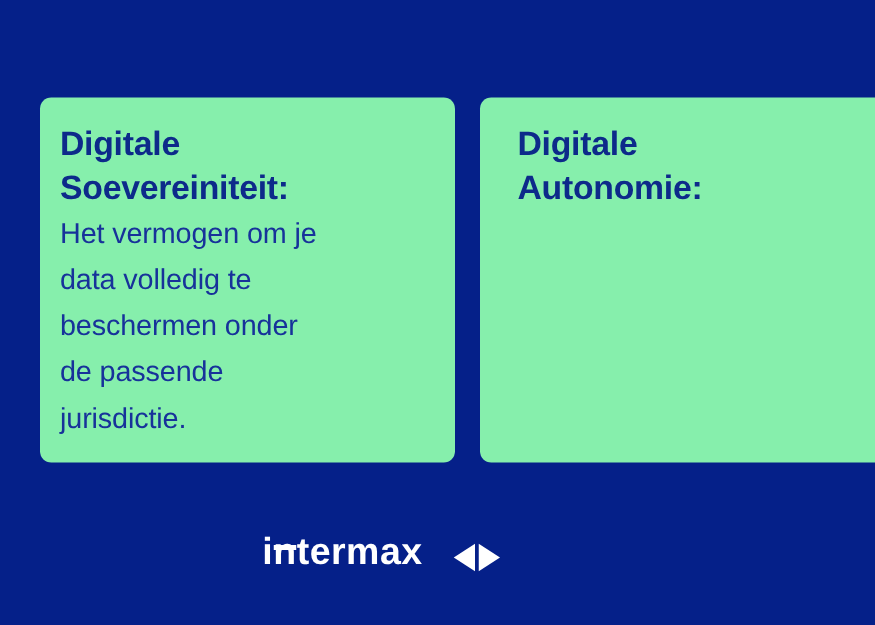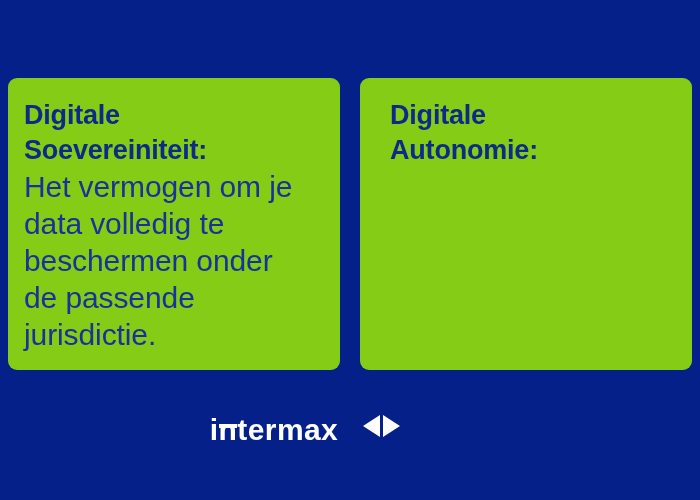--- a/index.html
+++ b/index.html
@@ -19,24 +19,25 @@
     background: #052089;
     overflow: hidden;
   }
 
   
   .card {
     position: absolute;
     top: 78px;
     width: 332px;
     height: 292px;
-    background: #84cc16;
+    background: #86efac;
     border-radius: 9px;
     box-sizing: border-box;
     overflow: hidden;
+    margin-left: 24px;
   }
   #card-left  { left: 8px; }
   #card-right { left: 360px; }
 
   .card-inner {
     position: absolute;
     top: 20px;
     right: 14px;
     left: 16px;
   }
@@ -46,37 +47,37 @@
     margin: 0;
     font-size: 27px;
     font-weight: bold;
     line-height: 35px;
     letter-spacing: -0.2px;
     color: #0d2a8a;
     white-space: pre-line;
   }
   .card-body {
     margin: 0;
-    font-size: 30px;
+    font-size: 23px;
     font-weight: normal;
     line-height: 37px;
     letter-spacing: -0.1px;
     color: #17329a;
     white-space: pre-line;
   }
 
   
   #logo {
     position: absolute;
     left: 0;
     top: 415px;
     width: 610px;
     height: 42px;
     display: flex;
-    align-items: flex-start;
+    align-items: flex-end;
     justify-content: center;
     gap: 21px;
   }
   #logo-wordmark {
     position: relative;
     display: inline-block;
     font-size: 30px;
     font-weight: 600;
     letter-spacing: 0.4px;
     color: #ffffff;

